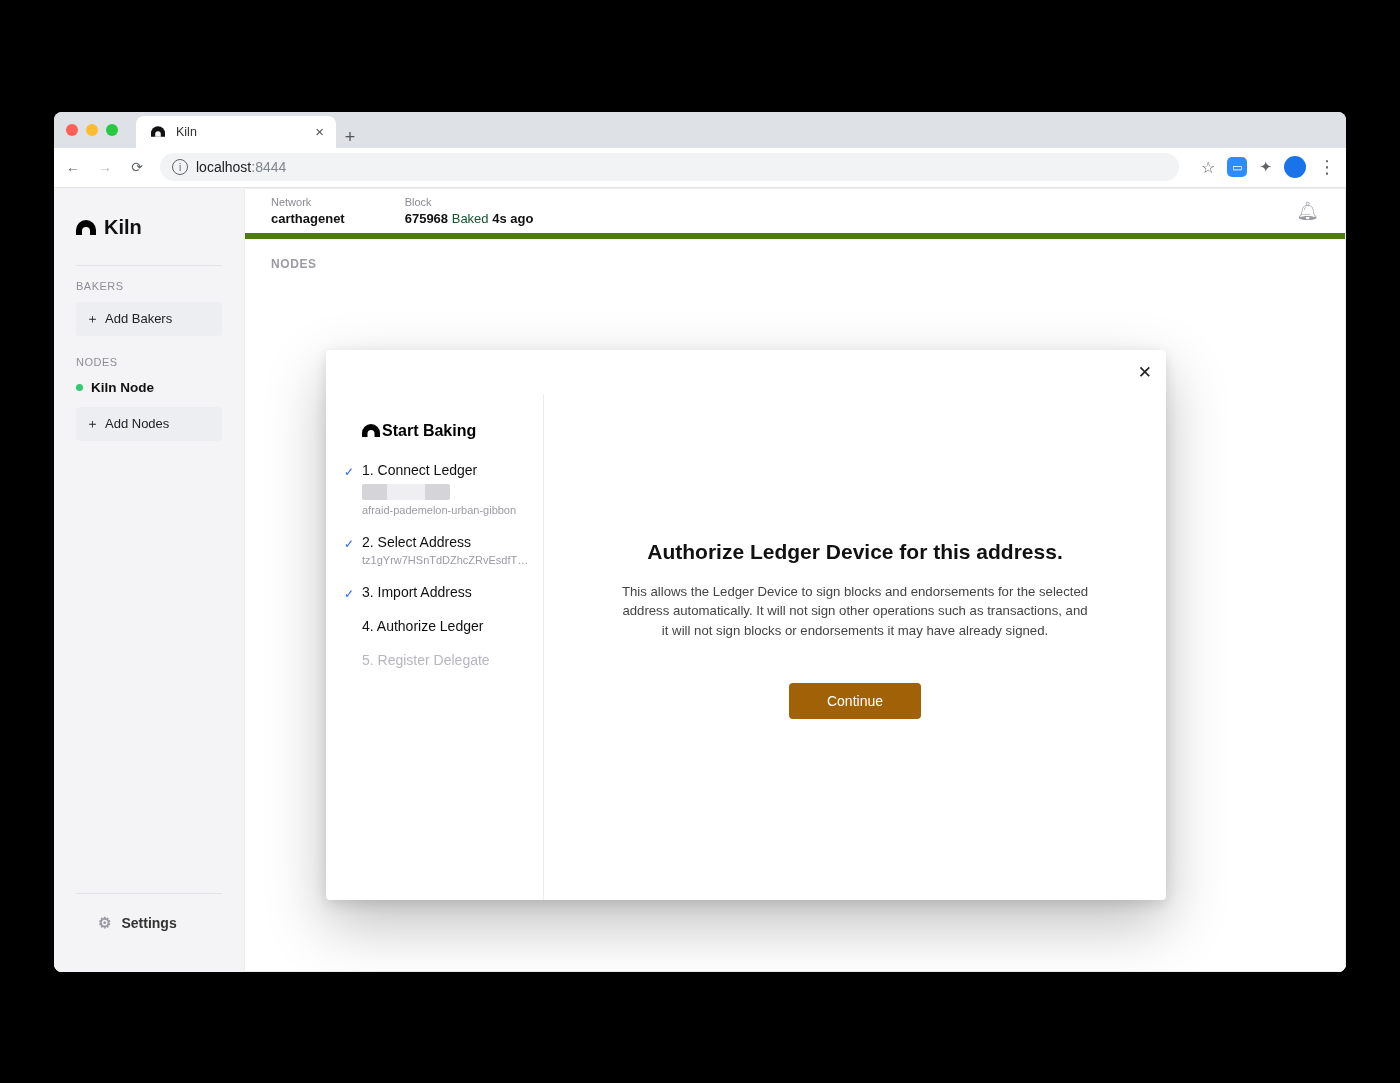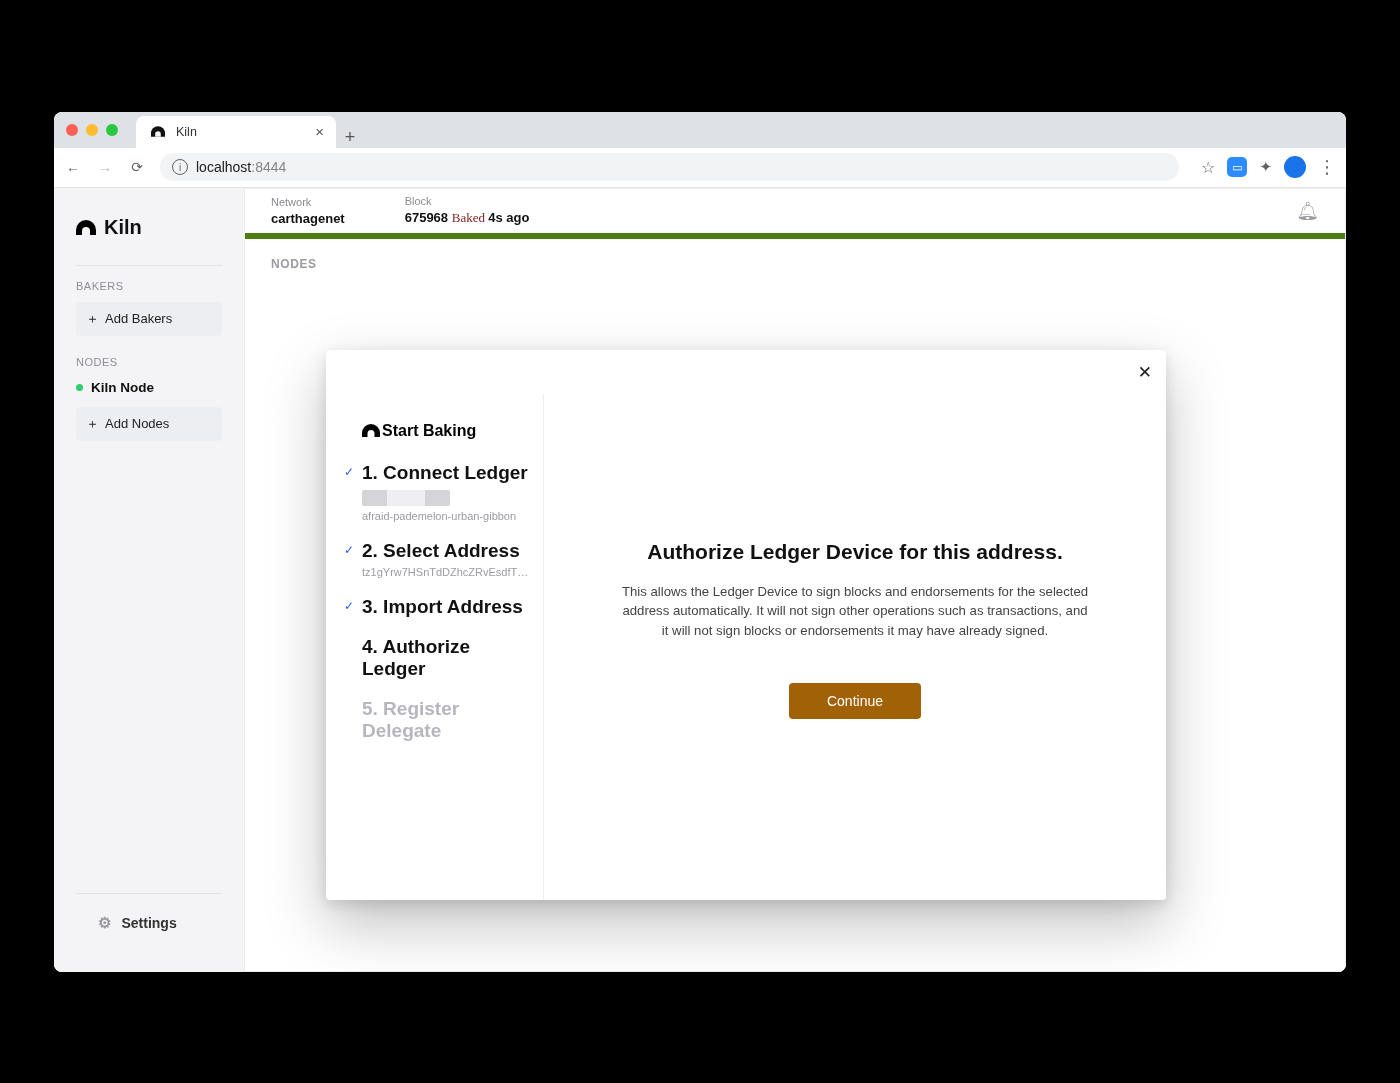--- a/index.html
+++ b/index.html
@@ -118,21 +118,21 @@
     flex:1; background:#fff; border:1px solid #ededf0;
     display:flex; flex-direction:column; overflow:hidden;
   }
   .topbar {
     height:50px; border-bottom:6px solid #4d7c0f;
     display:flex; align-items:center; padding:0 26px; gap:60px;
     font-size:13px;
   }
   .kv .k{font-size:11px;color:#8b8b94;margin-bottom:3px;}
   .kv .v{font-weight:600;color:#111;}
-  .kv .v .muted{font-weight:400;color:#7f1d1d;font-family:Liberation Serif, serif;}
+  .kv .v .muted{font-weight:400;color:#14532d;}
   .kv .v .strong2{font-weight:600;}
   .bell{margin-left:auto;color:#9a9aa3;font-size:18px;}
 
   .page-pad { padding:18px 26px; }
   .page-title { font-size:12px; font-weight:700; letter-spacing:0.6px; color:#9b9ba4; }
 
   
   .modal {
     position:absolute;
     top:238px; left: calc(50% - 570px + 196px);
@@ -151,21 +151,21 @@
     margin-top:44px;
   }
   .ml-title { display:flex; align-items:center; gap:2px; margin-bottom:22px; }
   .ml-title .arch{width:18px;height:13px;}
   .ml-title .arch::after{background:#fff;width:7px;height:7px;}
   .ml-title span{font-size:16px;font-weight:700;}
   .step { position:relative; margin-bottom:18px; }
   .step .chk{
     position:absolute; left:-18px; top:3px; color:#2962ff; font-size:12px;
   }
-  .step .t { font-size:19px; font-weight:700; color:#111; }
+  .step .t { font-size:14px; font-weight:400; color:#111; }
   .step.future .t { color:#b6b6be; }
   .step .sub{ font-size:11px; color:#9b9ba4; margin-top:4px; max-width:168px; overflow:hidden; text-overflow:ellipsis; white-space:nowrap;}
   .step .device-img{
     width:88px;height:16px;margin:6px 0 4px;
     background:linear-gradient(to right,#d5d5d9 0 28%,#efeff2 28% 72%,#d5d5d9 72% 100%);
     border-radius:2px;
   }
   .modal-right{
     flex:1; display:flex; flex-direction:column;
     align-items:center; justify-content:flex-start;

